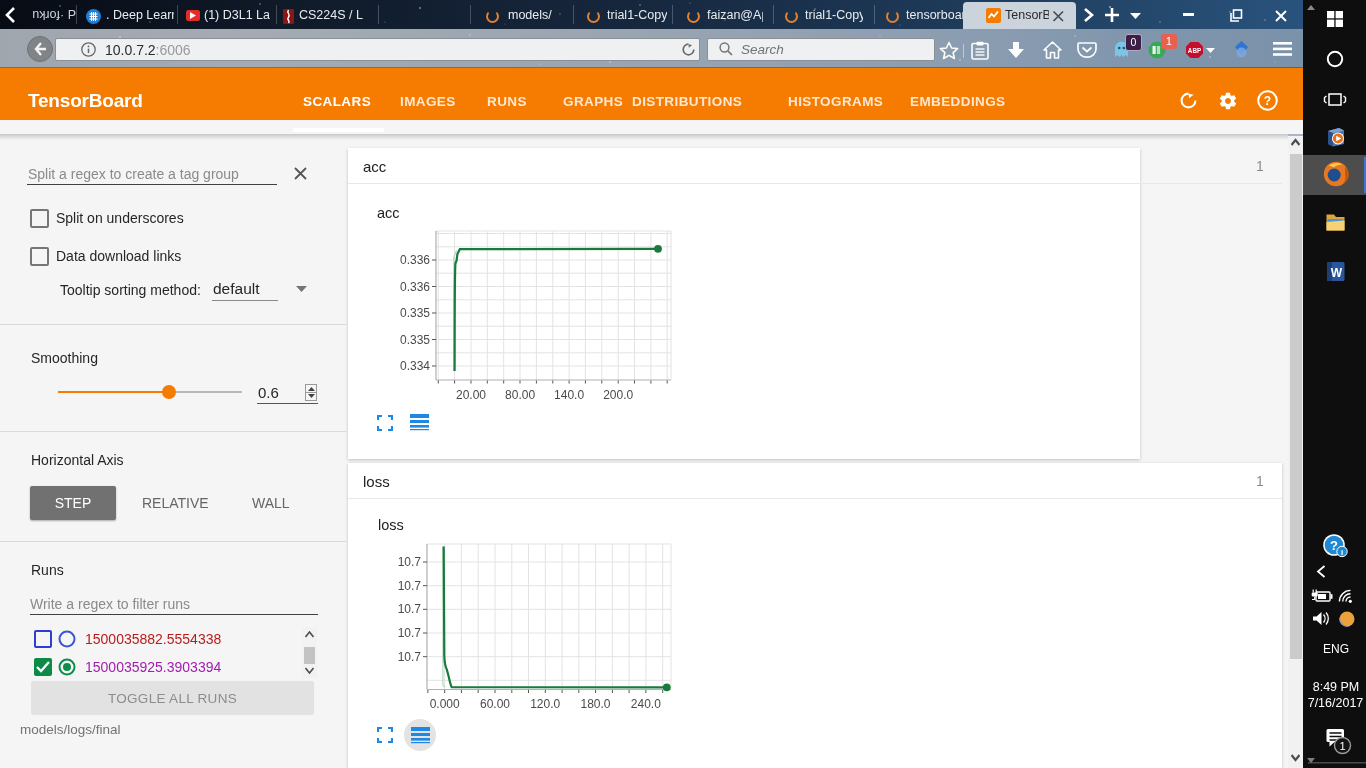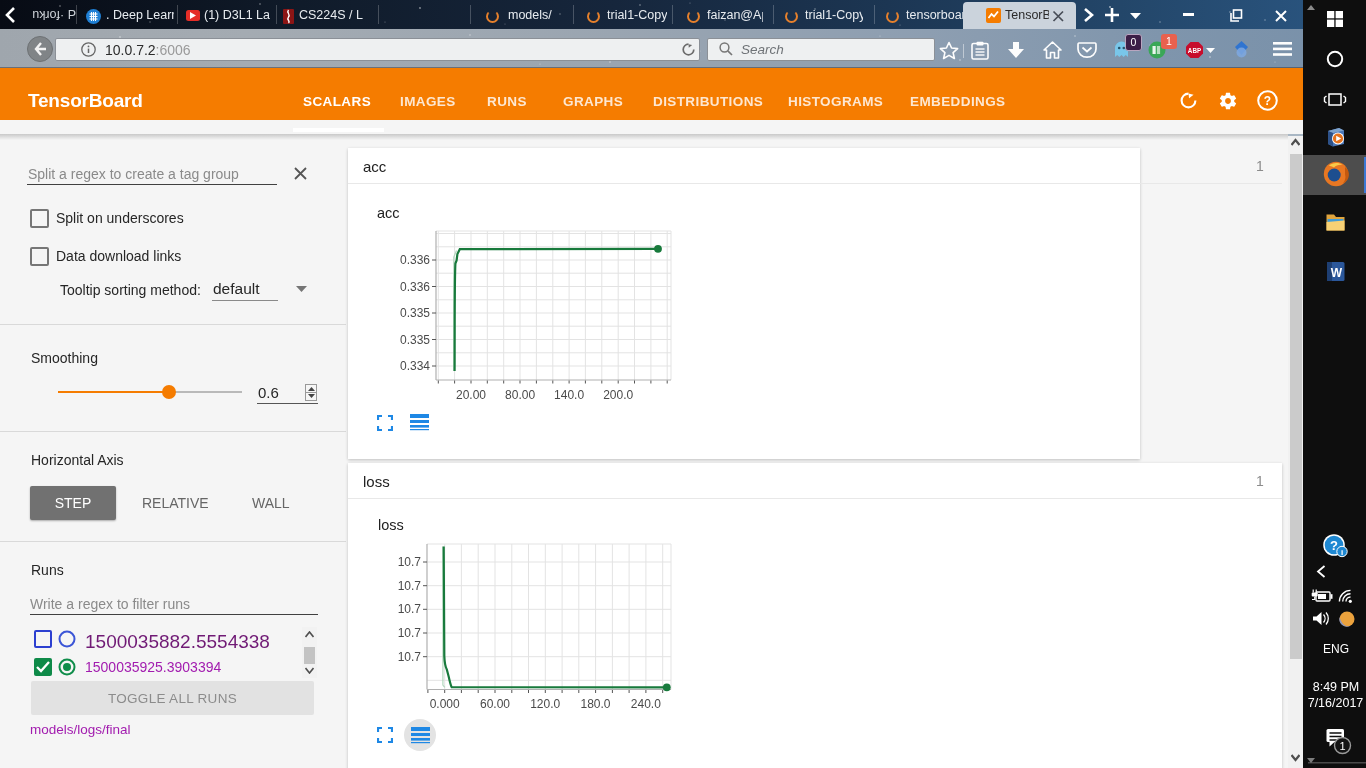--- a/index.html
+++ b/index.html
@@ -232,21 +232,21 @@
 </div>
 
 <div class="abs" style="left:0;top:67px;width:1366px;height:1px;background:rgba(40,45,55,0.45)"></div>
 
 <div class="abs" style="left:0;top:68px;width:1366px;height:52px;background:#f57c00">
   <div class="abs" style="left:28px;top:21.5px;font-size:19px;font-weight:bold;color:#fff;letter-spacing:-0.2px">TensorBoard</div>
   <div class="hmenu" style="left:303px;color:#fff">SCALARS</div>
   <div class="hmenu" style="left:400px">IMAGES</div>
   <div class="hmenu" style="left:487px">RUNS</div>
   <div class="hmenu" style="left:563px">GRAPHS</div>
-  <div class="hmenu" style="left:653px">DISTRIBUTIONS</div>
+  <div class="hmenu" style="left:632px">DISTRIBUTIONS</div>
   <div class="hmenu" style="left:788px">HISTOGRAMS</div>
   <div class="hmenu" style="left:910px">EMBEDDINGS</div>
   <div class="abs" style="left:293px;top:60px;width:91px;height:4px;background:#fff"></div>
   <svg class="abs" style="left:1179px;top:23px" width="19" height="19" viewBox="0 0 19 19">
       <path d="M16.4 9.5 A6.9 6.9 0 1 1 9.5 2.6" fill="none" stroke="#fff" stroke-width="2.1"></path>
       <path d="M9.5 2.6 L14.7 2.6 L11 7 Z" fill="#fff" transform="rotate(12 9.5 2.6)"></path>
     </svg>
   <svg class="abs" style="left:1218px;top:23px" width="20" height="20" viewBox="0 0 24 24">
       <path fill="#fff" d="M19.43 12.98c.04-.32.07-.64.07-.98s-.03-.66-.07-.98l2.11-1.65c.19-.15.24-.42.12-.64l-2-3.46c-.12-.22-.39-.3-.61-.22l-2.49 1c-.52-.4-1.08-.73-1.69-.98l-.38-2.65C14.46 2.18 14.25 2 14 2h-4c-.25 0-.46.18-.49.42l-.38 2.65c-.61.25-1.17.59-1.69.98l-2.49-1c-.23-.09-.49 0-.61.22l-2 3.46c-.13.22-.07.49.12.64l2.11 1.65c-.04.32-.07.65-.07.98s.03.66.07.98l-2.11 1.65c-.19.15-.24.42-.12.64l2 3.46c.12.22.39.3.61.22l2.49-1c.52.4 1.08.73 1.69.98l.38 2.65c.03.24.24.42.49.42h4c.25 0 .46-.18.49-.42l.38-2.65c.61-.25 1.17-.59 1.69-.98l2.49 1c.23.09.49 0 .61-.22l2-3.46c.12-.22.07-.49-.12-.64l-2.11-1.65zM12 15.5c-1.93 0-3.5-1.57-3.5-3.5s1.57-3.5 3.5-3.5 3.5 1.57 3.5 3.5-1.57 3.5-3.5 3.5z"></path>
     </svg>
@@ -296,42 +296,42 @@
   <div class="abs" style="left:252px;top:495px;font-size:14px;color:#666">WALL</div>
   <div class="abs" style="left:0;top:541px;width:346px;height:1px;background:#d9d9d9"></div>
   <div class="abs sbtxt" style="left:31px;top:562px">Runs</div>
   <div class="abs" style="left:30px;top:596px;font-size:14px;color:#8a8a8a">Write a regex to filter runs</div>
   <div class="abs" style="left:30px;top:614px;width:288px;height:1px;background:#404040"></div>
 
   <div class="abs" style="left:34px;top:630px;width:14px;height:14px;border:2.2px solid #2c3fd0;border-radius:2px"></div>
   <svg class="abs" style="left:58px;top:630px" width="18" height="18">
       <circle cx="9" cy="9" r="7.5" fill="none" stroke="#3b55d6" stroke-width="2"></circle>
     </svg>
-  <div class="abs" style="left:85px;top:631px;font-size:19px;color:#701a75">1500035882.5554338</div>
+  <div class="abs" style="left:85px;top:631px;font-size:14px;color:#b91c1c">1500035882.5554338</div>
   <div class="abs" style="left:34px;top:658px;width:18px;height:18px;background:#0e8a48;border-radius:2px;box-sizing:border-box"></div>
   <svg class="abs" style="left:36px;top:661px" width="14" height="12">
       <path d="M1 6 L5 10 L13 1" stroke="#fff" stroke-width="2.3" fill="none"></path>
     </svg>
   <svg class="abs" style="left:58px;top:658px" width="18" height="18">
       <circle cx="9" cy="9" r="7.5" fill="none" stroke="#0f8d4a" stroke-width="2"></circle>
       <circle cx="9" cy="9" r="4" fill="#0f8d4a"></circle>
     </svg>
   <div class="abs" style="left:85px;top:659px;font-size:14px;color:#a21caf">1500035925.3903394</div>
 
   <div class="abs" style="left:302px;top:627px;width:15px;height:51px;background:#f2f2f2"></div>
   <div class="abs" style="left:304px;top:647px;width:11px;height:17px;background:#c3c3c3"></div>
   <svg class="abs" style="left:305px;top:631px" width="9" height="7">
       <path d="M0.5 6 L4.5 1 L8.5 6" fill="none" stroke="#4e4e4e" stroke-width="1.6"></path>
     </svg>
   <svg class="abs" style="left:305px;top:667px" width="9" height="7">
       <path d="M0.5 1 L4.5 6 L8.5 1" fill="none" stroke="#4e4e4e" stroke-width="1.6"></path>
     </svg>
   <div class="abs" style="left:31px;top:681px;width:283px;height:34px;background:#e2e2e2;border-radius:2px"></div>
   <div class="abs" style="left:31px;top:691px;width:283px;text-align:center;font-size:13.5px;letter-spacing:0.3px;color:#8c8c8c">TOGGLE ALL RUNS</div>
-  <div class="abs" style="left:30px;top:722px;font-size:13.5px;color:#a21caf">models/logs/final</div>
+  <div class="abs" style="left:20px;top:722px;font-size:13.5px;color:#737373">models/logs/final</div>
 </div>
 
 <div class="abs" style="left:348px;top:148px;width:792px;height:311px;background:#fff;box-shadow:0 1px 3px rgba(0,0,0,0.22)">
   <div class="abs" style="left:0;top:0;width:934px;height:36px;border-bottom:1px solid #e8e8e8;box-sizing:border-box"></div>
   <div class="abs" style="left:15px;top:10px;font-size:15px;color:#212121">acc</div>
   <div class="abs" style="left:908px;top:10px;font-size:14px;color:#8b8b8b">1</div>
   <div class="abs" style="left:29px;top:57px;font-size:14.5px;color:#212121">acc</div>
   <svg id="accchart" class="abs" style="left:52px;top:77px" width="340" height="190">
     <g stroke="#e3e3e3" stroke-width="1">
       <line x1="38.3" y1="6" x2="38.3" y2="155"></line>

